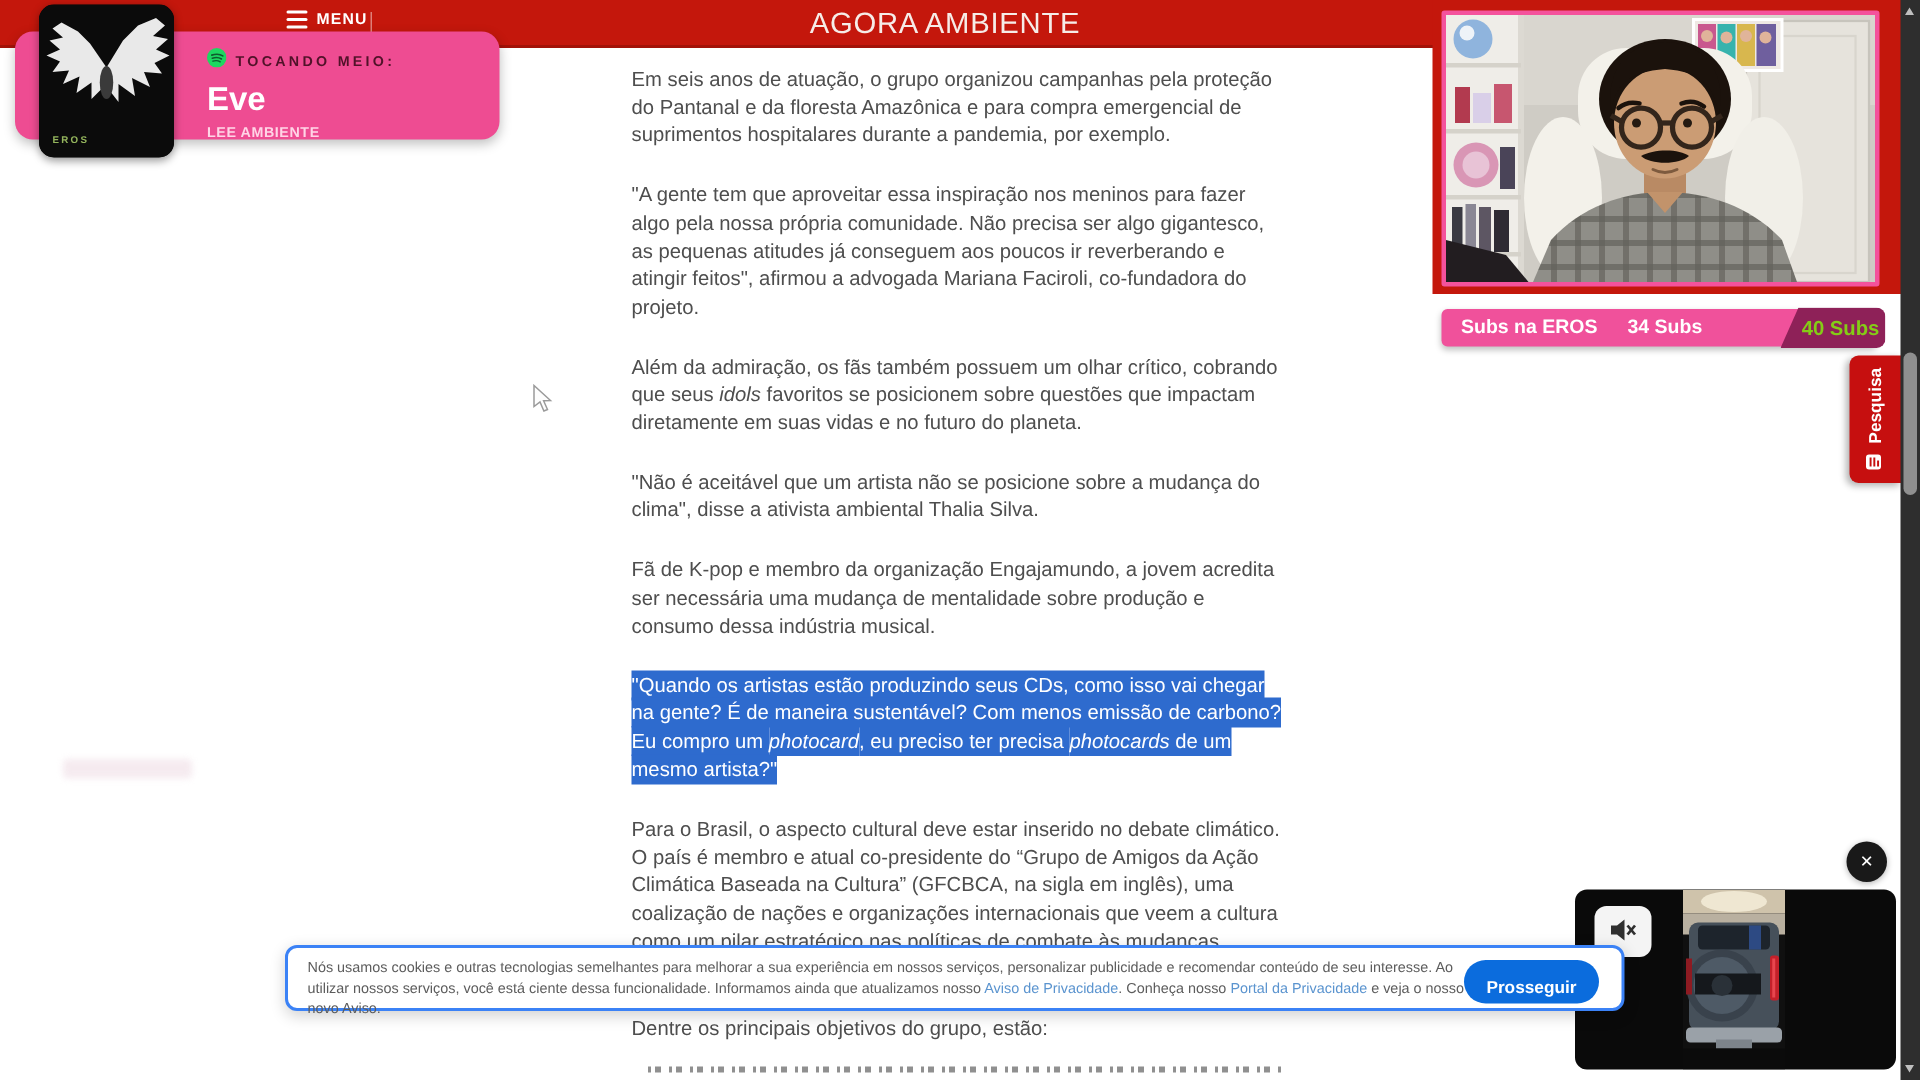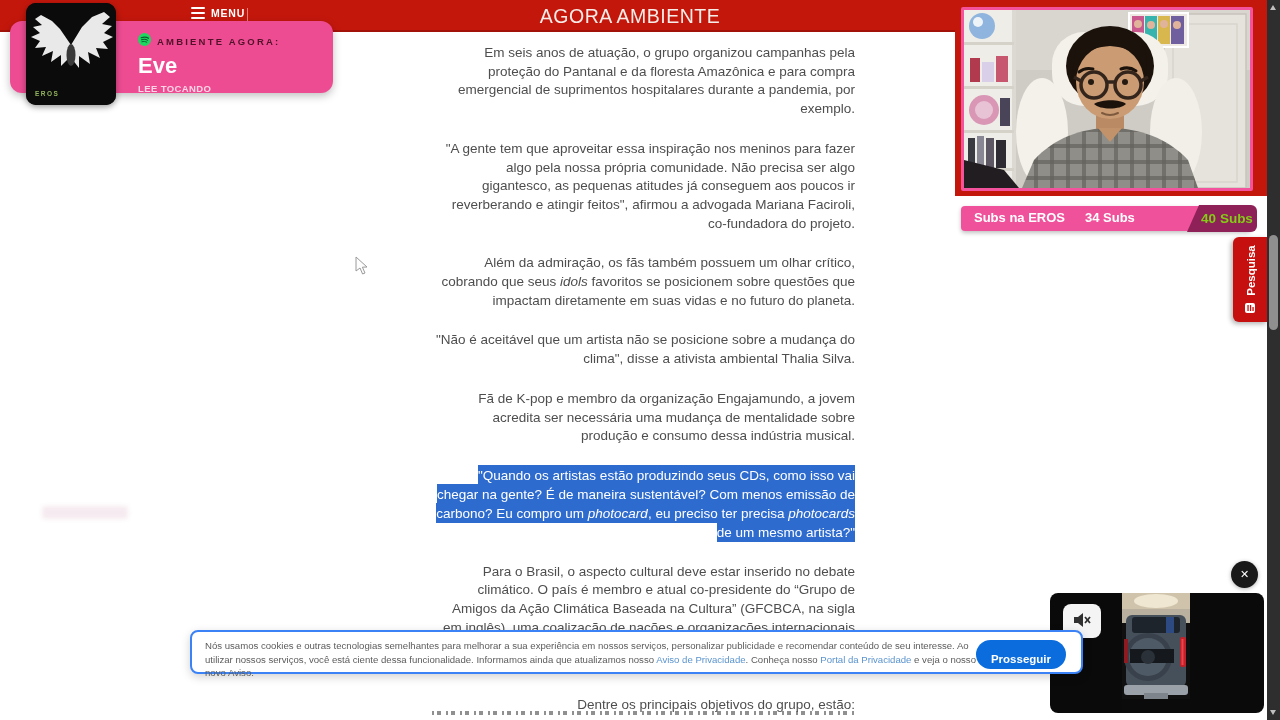--- a/index.html
+++ b/index.html
@@ -16,21 +16,21 @@
   .hamburger i { width:14px; height:2.2px; background:#fff; border-radius:1px; display:block; }
   .header-sep { position:absolute; left:247px; top:8px; width:1px; height:15px; background:rgba(255,255,255,.45); }
   .g1-logo { position:absolute; left:258px; top:0px; color:#fff; font-size:24px; font-weight:800;
     letter-spacing:-1px; cursor:pointer;margin-top:39px; }
   .page-title { position:absolute; left:630px; top:5px; transform:translateX(-50%);
     color:#f6ece8; font-size:19.5px; font-weight:400; letter-spacing:.5px; white-space:nowrap; }
 
   
   .article { position:absolute; left:418px; top:44px; width:437px; font-size:13.5px;
     line-height:18.7px; color:#4e4e4e; z-index:1; }
-  .article p { margin:0 0 21px 16px;text-align:right; }
+  .article p { margin:0 0 21px 3px; }
   .sel { background:#2e6bce; color:#fff; padding:2.5px 0; }
   .clipped-line { position:absolute; left:432px; top:711px; width:424px; height:4px; opacity:.75;
     background:repeating-linear-gradient(90deg,#6b6b6b 0 2px, transparent 2px 5px,
       #6b6b6b 5px 9px, transparent 9px 14px); }
   .watermark { position:absolute; left:42px; top:506px; width:86px; height:13px;
     background:#f3e6ec; opacity:.8; filter:blur(2px); border-radius:3px; }
 
   
   .np-card { position:absolute; left:10px; top:21px; width:323px; height:72px; background:#ee4c92;
     border-radius:12px; box-shadow:0 3px 8px rgba(0,0,0,.25); z-index:10; }
@@ -140,24 +140,24 @@
   <div class="np-content">
     <div class="np-row">
       <span>
         <svg width="13" height="13" viewBox="0 0 14 14">
           <circle cx="7" cy="7" r="7" fill="#1ed760"></circle>
           <path d="M3.4 5.1 C6.3 4.2 9.6 4.5 11.3 5.7" stroke="#0e5b2e" stroke-width="1.2" fill="none" stroke-linecap="round"></path>
           <path d="M3.8 7.3 C6.2 6.6 8.9 6.9 10.4 7.9" stroke="#0e5b2e" stroke-width="1.1" fill="none" stroke-linecap="round"></path>
           <path d="M4.2 9.4 C6.1 8.9 8.2 9.1 9.5 9.9" stroke="#0e5b2e" stroke-width="1" fill="none" stroke-linecap="round"></path>
         </svg>
       </span>
-      <span class="np-label">AMBIENTE AGORA:</span>
+      <span class="np-label">TOCANDO MEIO:</span>
     </div>
     <div class="np-title">Eve</div>
-    <div class="np-artist">LEE TOCANDO</div>
+    <div class="np-artist">LEE AMBIENTE</div>
   </div>
 </aside>
 <div class="album">
   <svg width="90" height="102" viewBox="0 0 90 102">
     <rect width="90" height="102" fill="#0b0b0b"></rect>
     <g fill="#e9e9e9">
       <path d="M45,42 L34,26 L26,18 L15,12 L9,16 L16,22 L7,24 L14,30 L5,34 L14,38 L9,45 L20,44 L16,53 L27,48 L25,59 L35,52 L35,63 L43,55 Z"></path>
       <path d="M45,42 L56,24 L66,14 L78,9 L84,14 L76,21 L86,23 L78,30 L87,34 L77,39 L82,46 L70,45 L74,55 L62,49 L64,61 L53,53 L53,65 L46,56 Z"></path>
     </g>
     <ellipse cx="45" cy="52" rx="4.5" ry="11" fill="#3a3a3a"></ellipse>

